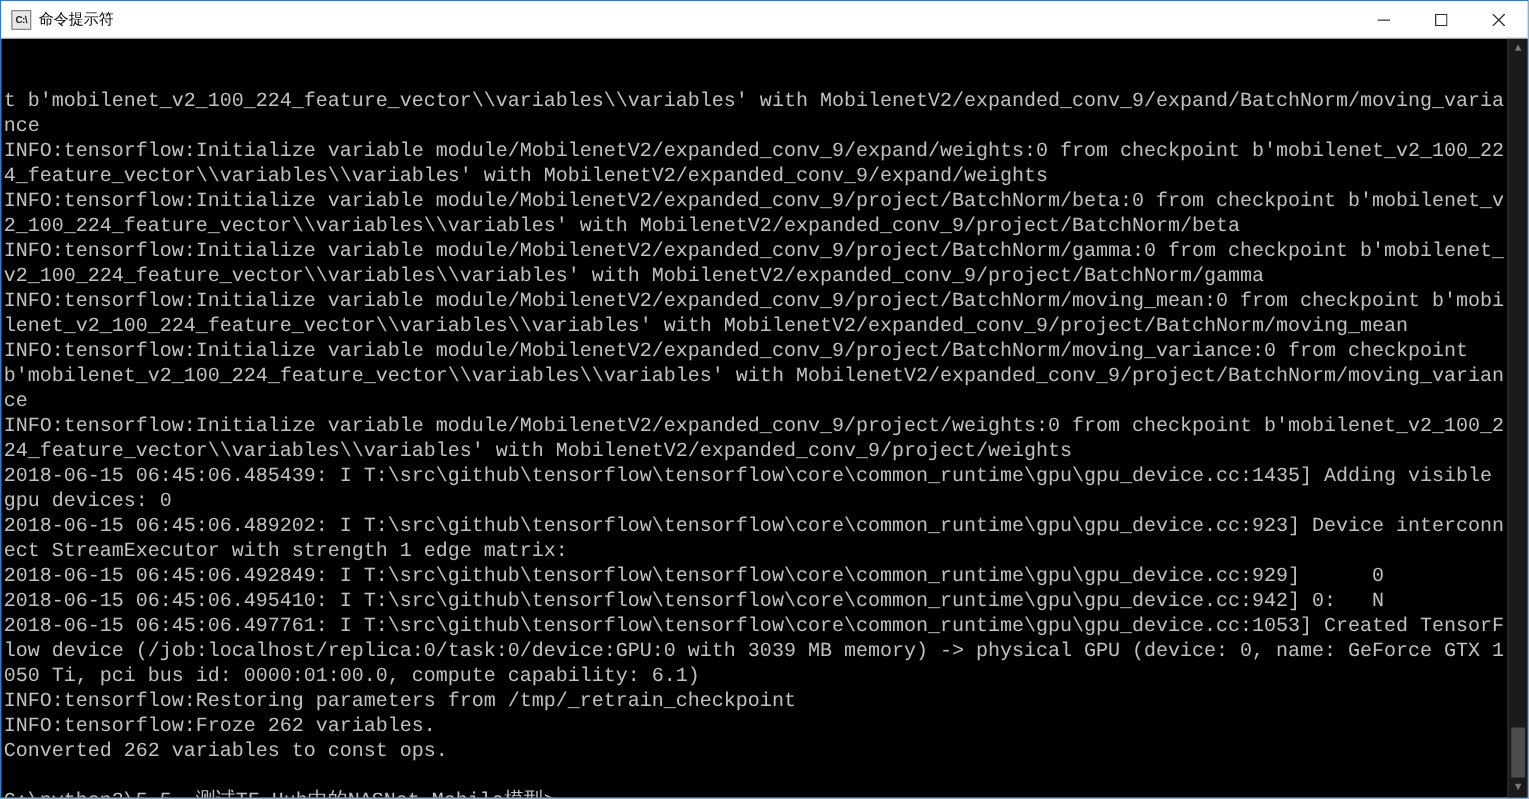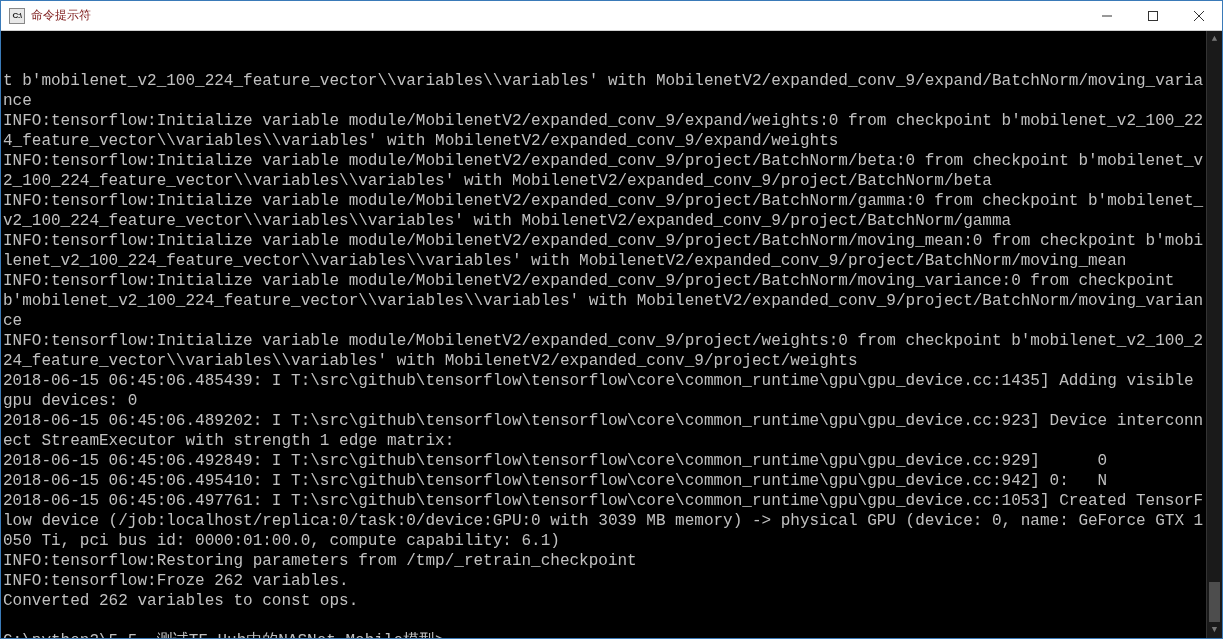--- a/index.html
+++ b/index.html
@@ -27,21 +27,21 @@
     margin: 0 6px 0 8px;
     background: #e8e8e8;
     border: 1px solid #888;
     display: flex; align-items: center; justify-content: center;
     font-size: 8px; font-weight: bold; color: #222;
     letter-spacing: -0.5px;
   }
   .titlebar-text {
     flex: 1;
     font-size: 12px;
-    color: #7f1d1d;
+    color: #000000;
   }
   .win-controls { display: flex; height: 100%; }
   .win-btn {
     width: 46px; height: 100%;
     display: flex; align-items: center; justify-content: center;
     color: #333;
   }
   .win-btn svg { width: 10px; height: 10px; }
 
   .terminal {

